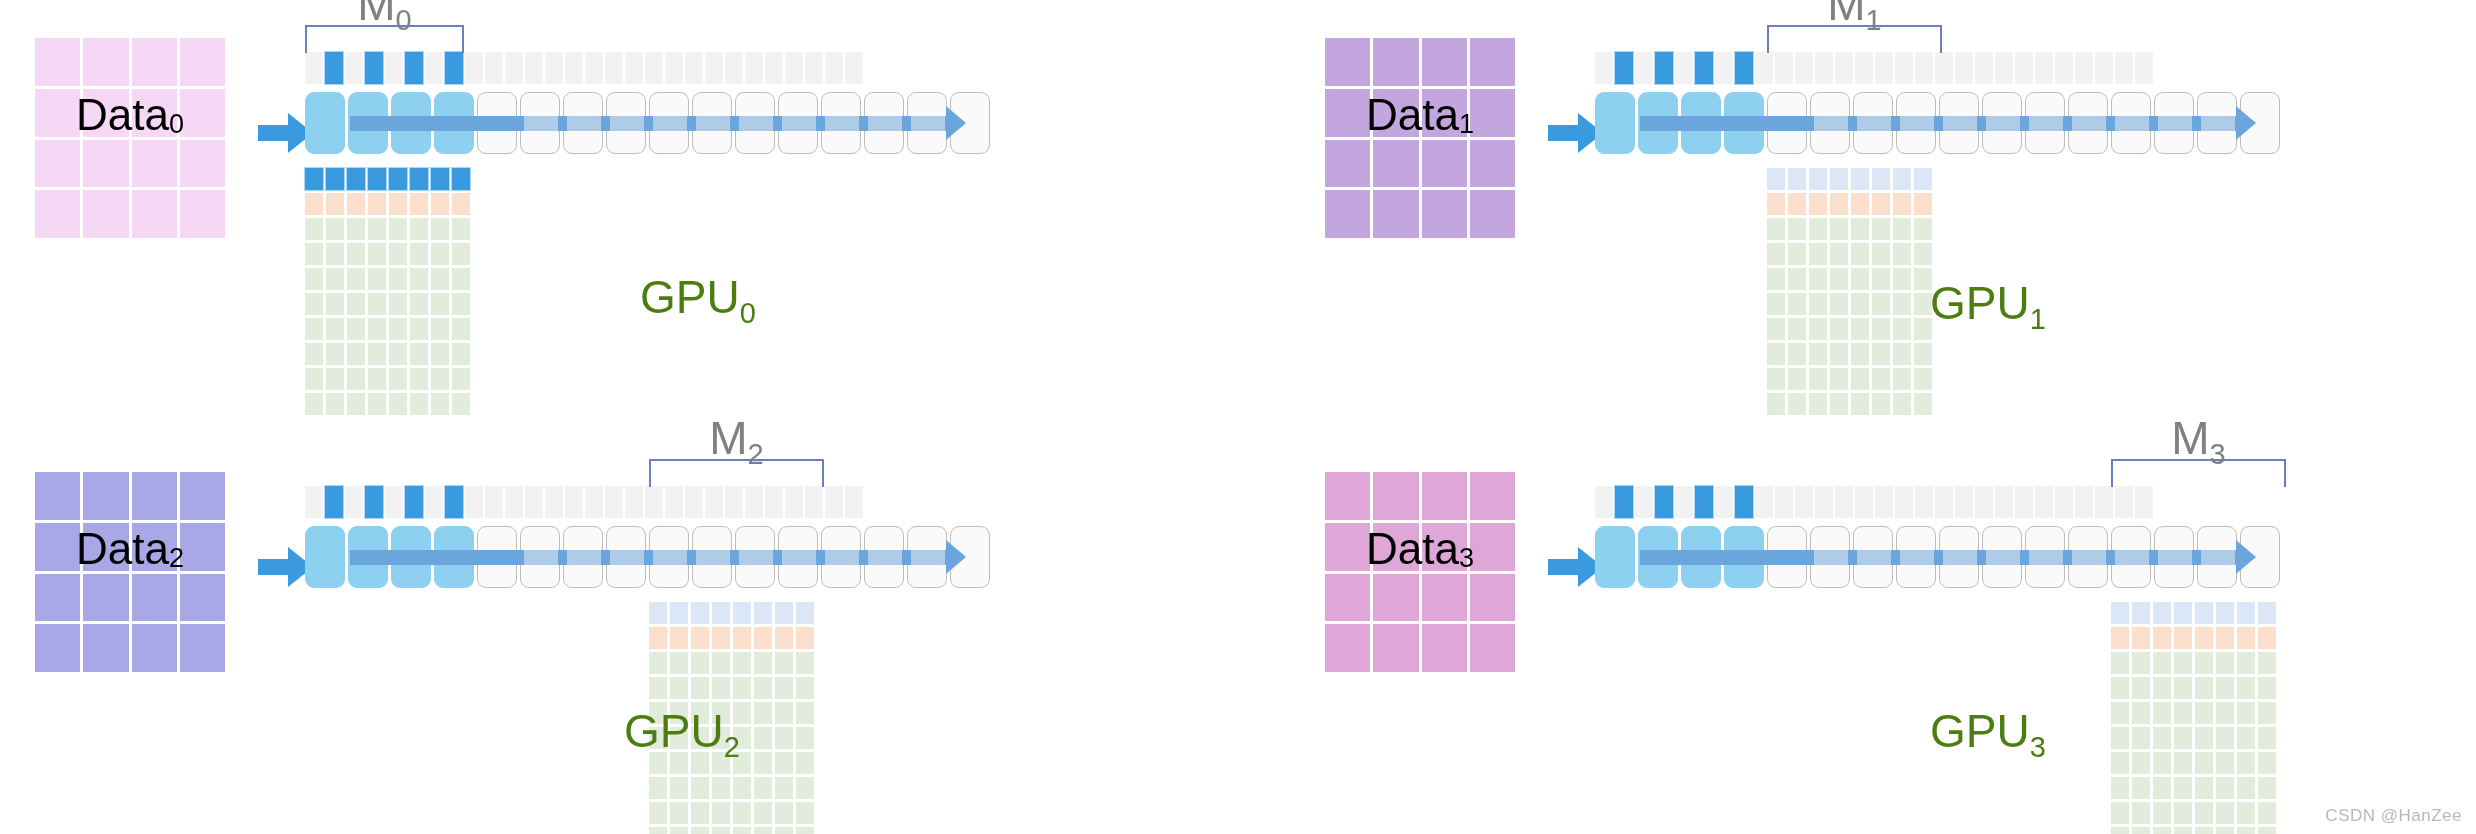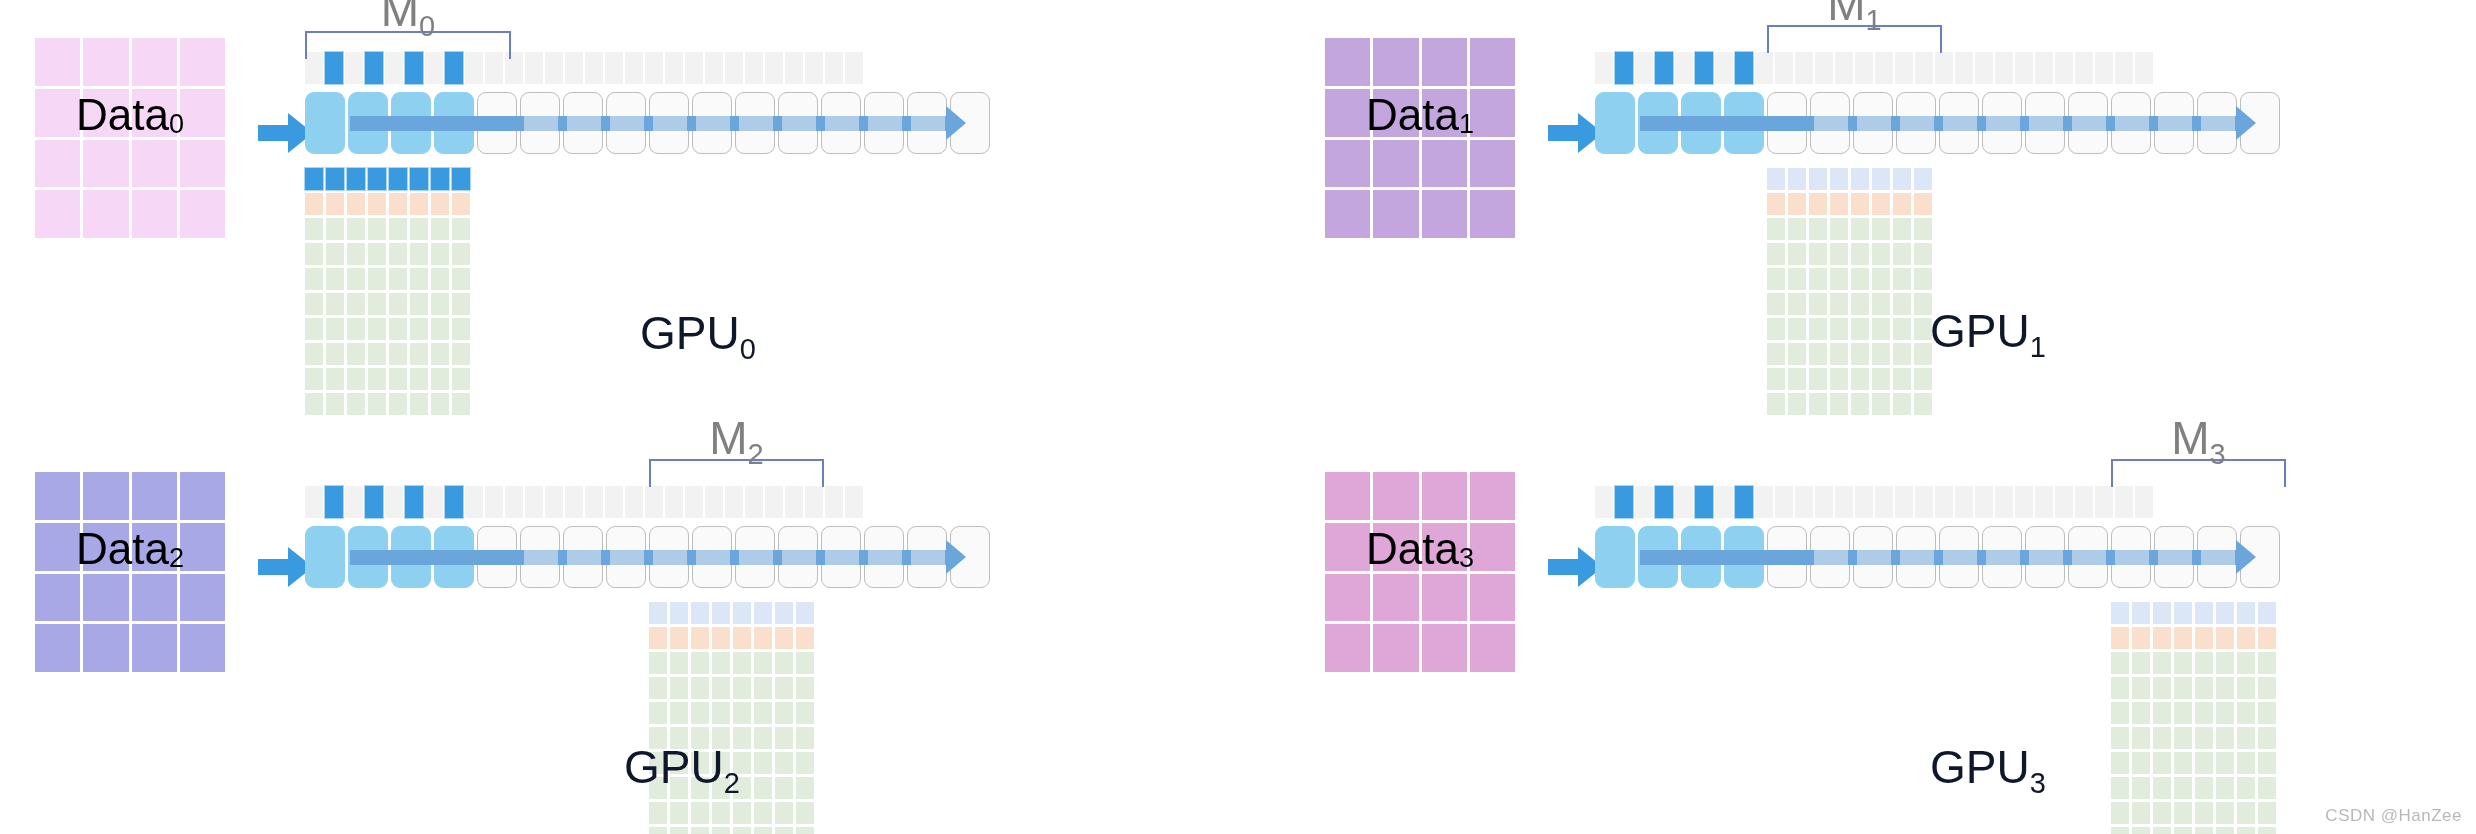--- a/index.html
+++ b/index.html
@@ -77,21 +77,21 @@
   
   .mem-grid{position:absolute;display:grid;gap:3px;}
   .mem-cell{width:18px;height:22px;}
   .mem-blue{background:#3a9ae0;outline:1px solid #a9d6f2;}
   .mem-blue-pale{background:#dbe7f6;}
   .mem-peach{background:#fadfcc;}
   .mem-green{background:#e2ecdc;}
 
   
   .gpu-label{
-    position:absolute;font-size:46px;color:#0f172a;white-space:nowrap;margin-top:36px;
+    position:absolute;font-size:46px;color:#4d7c0f;white-space:nowrap;
   }
   .gpu-label sub{font-size:29px;vertical-align:baseline;position:relative;top:10px;}
 
   
   .watermark{
     position:absolute;right:14px;bottom:8px;
     font-size:17px;color:#b9b9b9;letter-spacing:.5px;
   }
 </style>
 </head>
@@ -147,21 +147,21 @@
         <div class="tick"></div>
         <div class="tick"></div>
         <div class="tick"></div>
         <div class="tick"></div>
         <div class="tick"></div>
         <div class="tick"></div>
         <div class="tick"></div>
         <div class="tick"></div>
         <div class="tick"></div>
       </div>
-      <div class="bracket" style="left: 305px; top: 31px; width: 206px;">
+      <div class="bracket" style="left: 305px; top: 25px; width: 159px;">
         <div class="bracket-label"><span>M</span><sub>0</sub></div>
       </div>
       <div class="pipeline" style="left: 305px; top: 92px;">
         <div class="slot lead"></div>
         <div class="slot active"></div>
         <div class="slot active"></div>
         <div class="slot active"></div>
         <div class="slot"></div>
         <div class="slot"></div>
         <div class="slot"></div>
@@ -441,21 +441,21 @@
         <div class="mem-cell mem-green"></div>
         <div class="mem-cell mem-green"></div>
         <div class="mem-cell mem-green"></div>
         <div class="mem-cell mem-green"></div>
         <div class="mem-cell mem-green"></div>
         <div class="mem-cell mem-green"></div>
         <div class="mem-cell mem-green"></div>
         <div class="mem-cell mem-green"></div>
         <div class="mem-cell mem-green"></div>
       </div>
-      <div class="gpu-label" style="left: 640px; top: 268px;"><span>GPU</span><sub>1</sub></div>
+      <div class="gpu-label" style="left: 640px; top: 276px;"><span>GPU</span><sub>1</sub></div>
     </div>
     <div class="panel" style="left: 0px; top: 434px; width: 1240px; height: 420px;">
       <div class="data-matrix" style="left: 35px; top: 38px;">
         <div class="data-cell" style="background: rgb(168, 168, 230);"></div>
         <div class="data-cell" style="background: rgb(168, 168, 230);"></div>
         <div class="data-cell" style="background: rgb(168, 168, 230);"></div>
         <div class="data-cell" style="background: rgb(168, 168, 230);"></div>
         <div class="data-cell" style="background: rgb(168, 168, 230);"></div>
         <div class="data-cell" style="background: rgb(168, 168, 230);"></div>
         <div class="data-cell" style="background: rgb(168, 168, 230);"></div>

